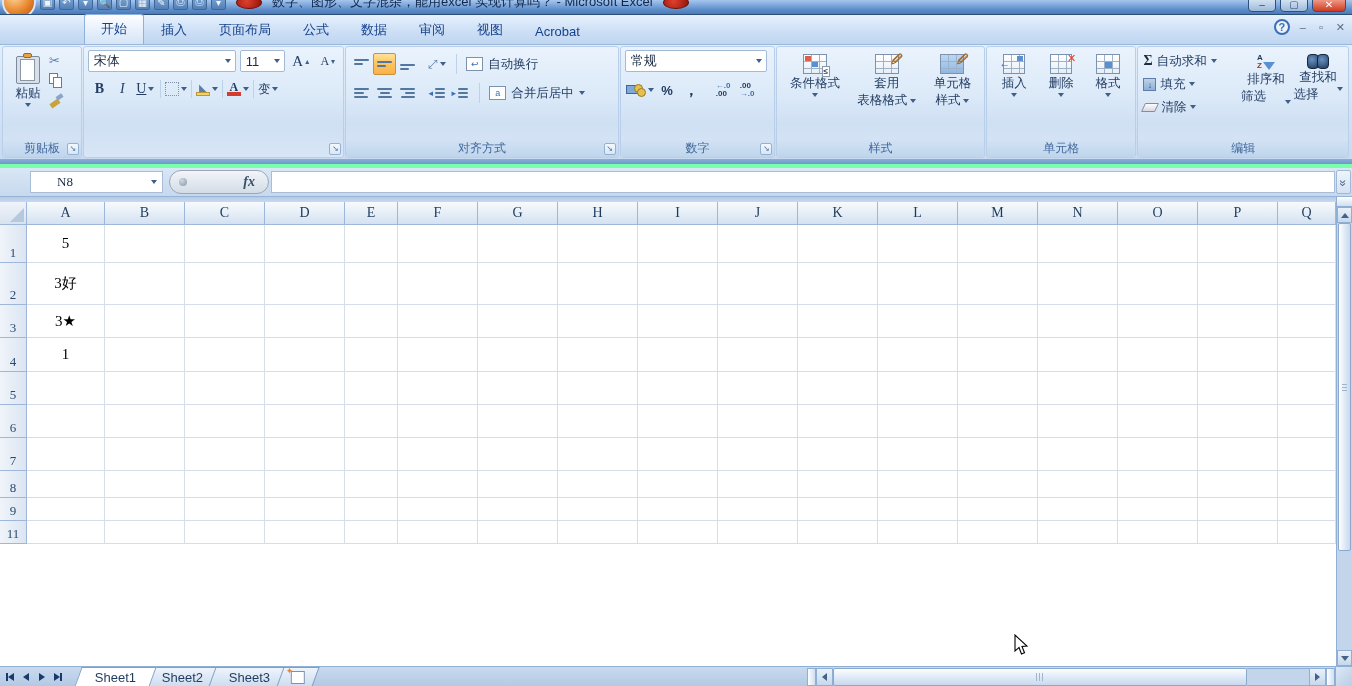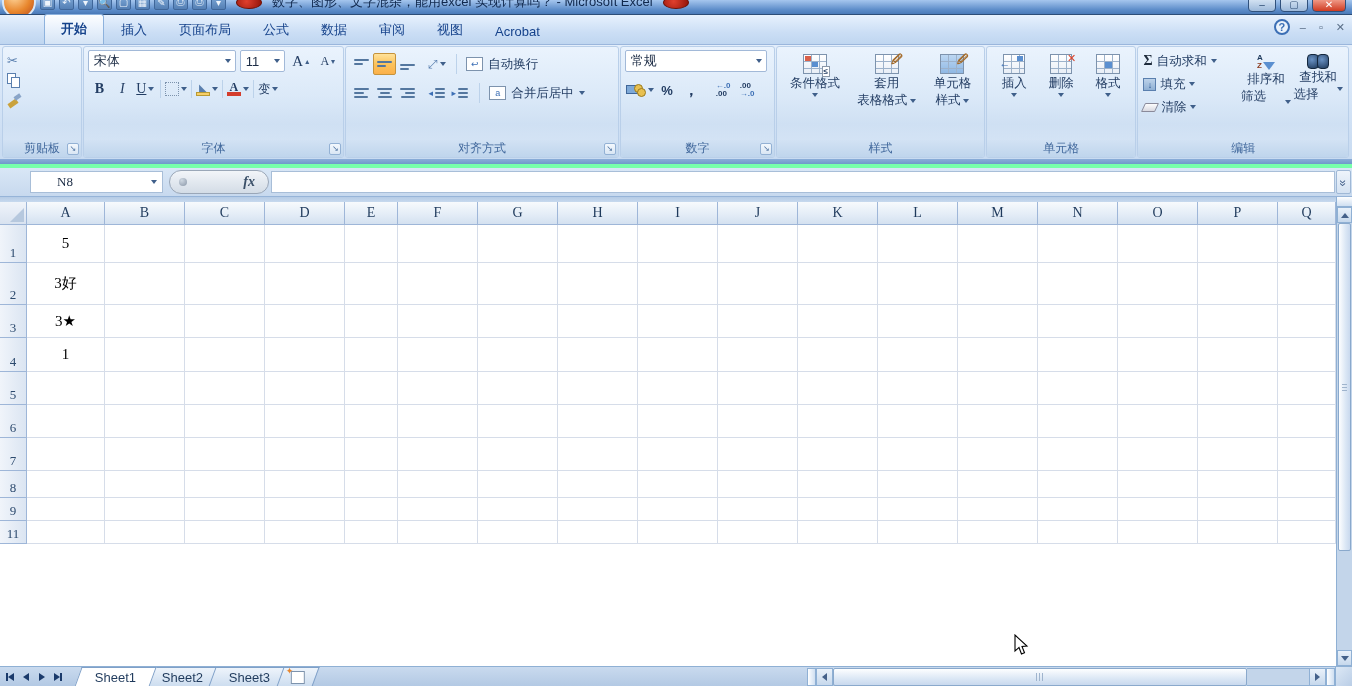--- a/index.html
+++ b/index.html
@@ -13,21 +13,21 @@
   .qat-ico { width:15px; height:15px; border-radius:2px; display:flex; align-items:center; justify-content:center; font-size:10px; color:#eef4fb; background:linear-gradient(#7ea9d8,#547fb4); border:1px solid #3f6699; }
   .red-blob { width:26px; height:13px; border-radius:50%; background:radial-gradient(circle at 40% 40%,#e0402e,#8f1207); border:1px solid #6d1005; margin:0 6px; }
   .title-text { font-size:13px; color:#10284d; white-space:nowrap; }
   .win-ctl { position:absolute; right:6px; top:-2px; display:flex; gap:4px; }
   .wbtn { width:28px; height:14px; border-radius:0 0 4px 4px; border:1px solid #30517c; background:linear-gradient(#d7e5f4,#9db9da); color:#2d4d74; font-size:10px; text-align:center; line-height:12px; }
   .wbtn.close { background:linear-gradient(#f2a08e,#cf3a21); color:#fff; width:34px; }
 
   
   .tabrow { height:30px; background:linear-gradient(#e7f1fd,#cbdef5 60%,#bfd6f0); display:flex; align-items:flex-end; padding-left:44px; position:relative; border-bottom:1px solid #9ab6dc; }
   .rtab { padding:5px 15px 5px; font-size:13px; color:#15428b; margin-right:2px; border-radius:3px 3px 0 0; }
-  .rtab.active { background:linear-gradient(#fdfeff,#eaf2fc 45%,#d5e4f5); border:1px solid #8db2dd; border-bottom:none; padding:5px 16px 6px; font-weight:bold; }
+  .rtab.active { background:linear-gradient(#fdfeff,#eaf2fc 45%,#d5e4f5); border:1px solid #8db2dd; border-bottom:none; padding:5px 16px 6px; font-weight:normal;margin-left:40px; }
   .tab-right { position:absolute; right:4px; top:4px; display:flex; align-items:center; gap:7px; }
   .helpbtn { width:16px; height:16px; border-radius:50%; border:2px solid #3c6fb5; color:#3c6fb5; font-weight:bold; font-size:11px; text-align:center; line-height:13px; background:#eaf2fb; }
   .mini { color:#5b6f88; font-size:11px; line-height:12px; padding:0 3px; }
 
   
   .ribbon { height:114px; background:linear-gradient(#e3eefb,#d3e3f6 55%,#c8dbf1); display:flex; padding:1px 2px; }
   .grp { position:relative; border:1px solid #b9cfe9; border-radius:3px; margin-right:1px; background:linear-gradient(#eaf3fd,#dbe9f8 45%,#cfe0f3 70%,#d8e6f6); overflow:hidden; }
   .grp-label { position:absolute; bottom:0; left:0; right:0; height:17px; font-size:12px; color:#41689c; text-align:center; line-height:16px; background:linear-gradient(#d2e2f4,#bfd5ec); }
   .launcher { position:absolute; right:2px; bottom:2px; width:12px; height:12px; border:1px solid #93b1d4; border-radius:2px; font-size:8px; line-height:10px; text-align:center; color:#4a6f9e; background:linear-gradient(#f3f8fd,#d9e6f4); }
   .grp-body { height:95px; padding:3px 4px; display:flex; }
@@ -181,20 +181,29 @@
     <span class="mini">–</span>
     <span class="mini">▫</span>
     <span class="mini">✕</span>
   </div>
 </div>
 
 <div class="ribbon">
 
   <div class="grp" style="width:80px">
     <div class="grp-body">
+      <div class="bigbtn" style="width:42px">
+        <div class="clipboard-ico">
+            <div class="board"></div>
+            <div class="page"></div>
+            <div class="clip"></div>
+          </div>
+        <span class="biglab">粘贴</span>
+        <span class="dd"></span>
+      </div>
       <div style="display:flex;flex-direction:column;gap:6px;padding-top:4px;">
         <span class="scissors">✂</span>
         <span class="copy-ico">
             <i></i>
             <b></b>
           </span>
         <span class="brush-ico"></span>
       </div>
     </div>
     <div class="grp-label">剪贴板</div>
@@ -253,21 +262,20 @@
           </span>
             <span class="dd"></span>
         </div>
         <div class="vline" style="height:18px"></div>
         <div class="sbtn">
             <span style="font-size:12px">变</span>
             <span class="dd"></span>
           </div>
       </div>
     </div>
-    <div class="grp-label">字体</div>
     <div class="launcher">↘</div>
   </div>
 
   <div class="grp" style="width:274px">
     <div class="grp-body" style="flex-direction:column;gap:7px;padding-top:6px;">
       <div style="display:flex;align-items:center;">
         <div class="sbtn">
             <span class="bars" style="justify-content:flex-start">
               <i style="width:15px"></i>
               <i style="width:9px"></i>

